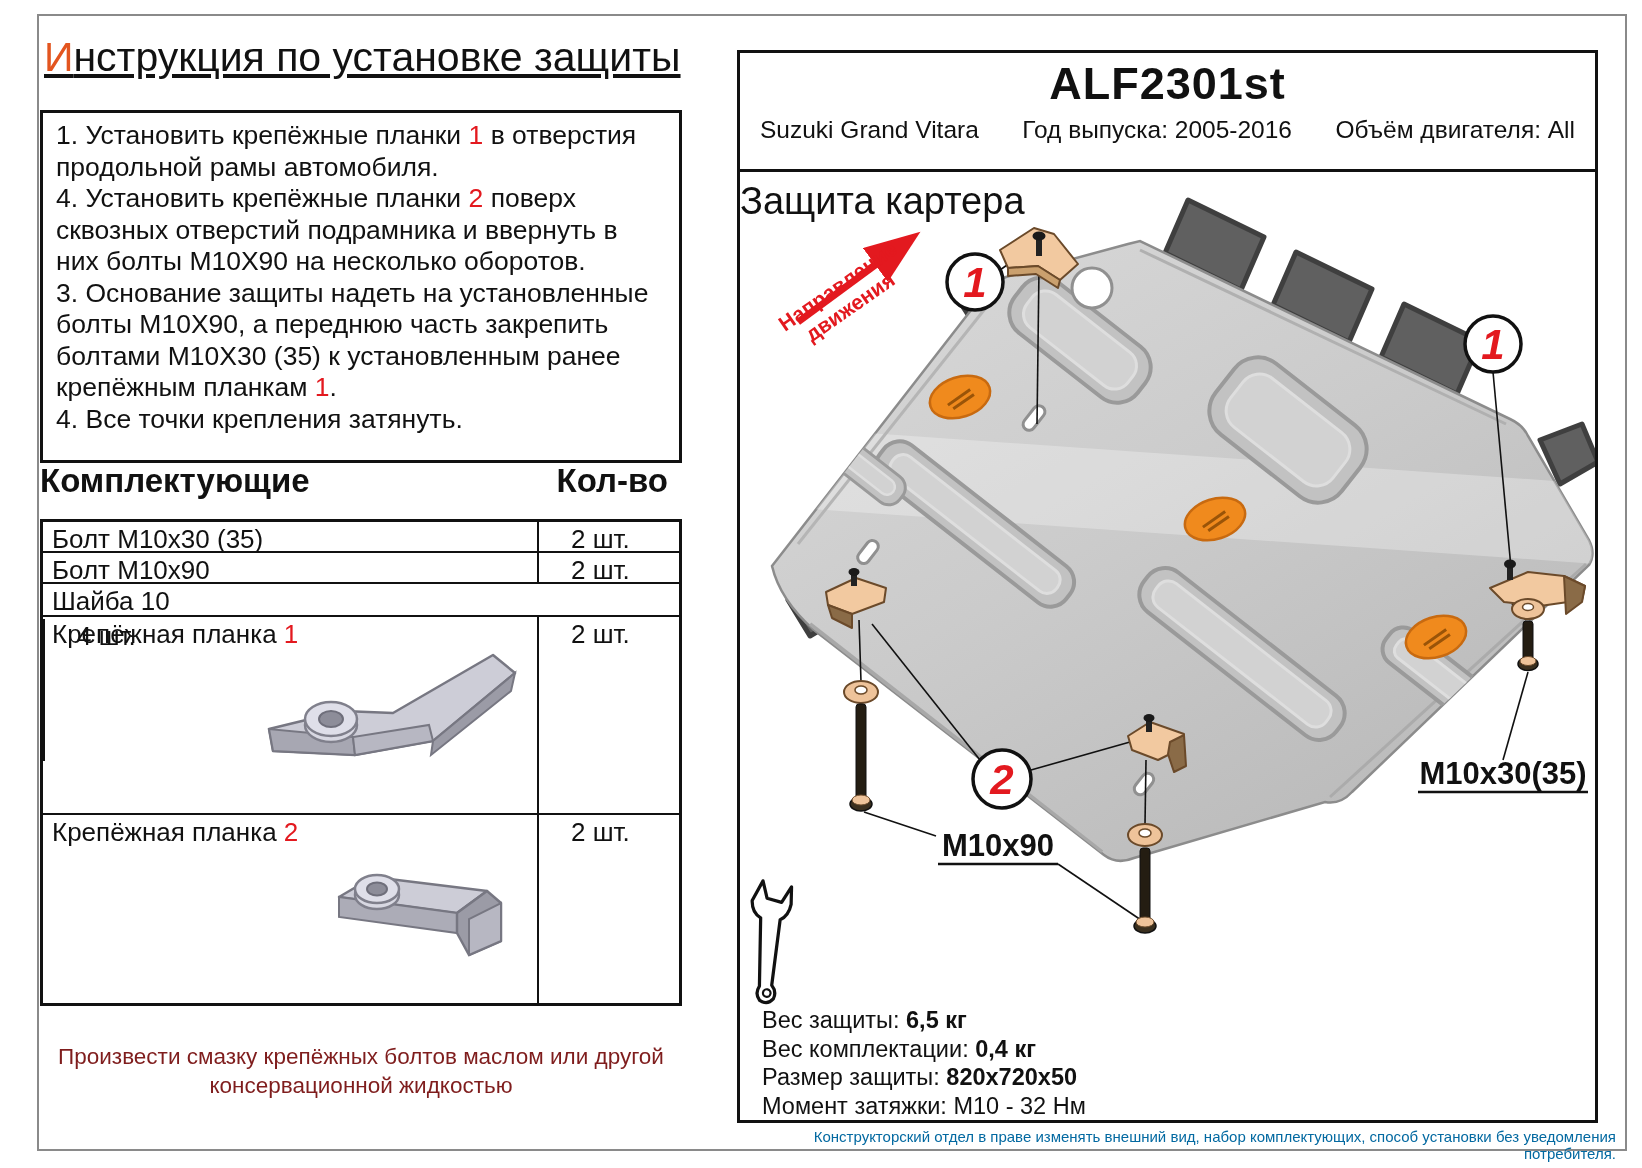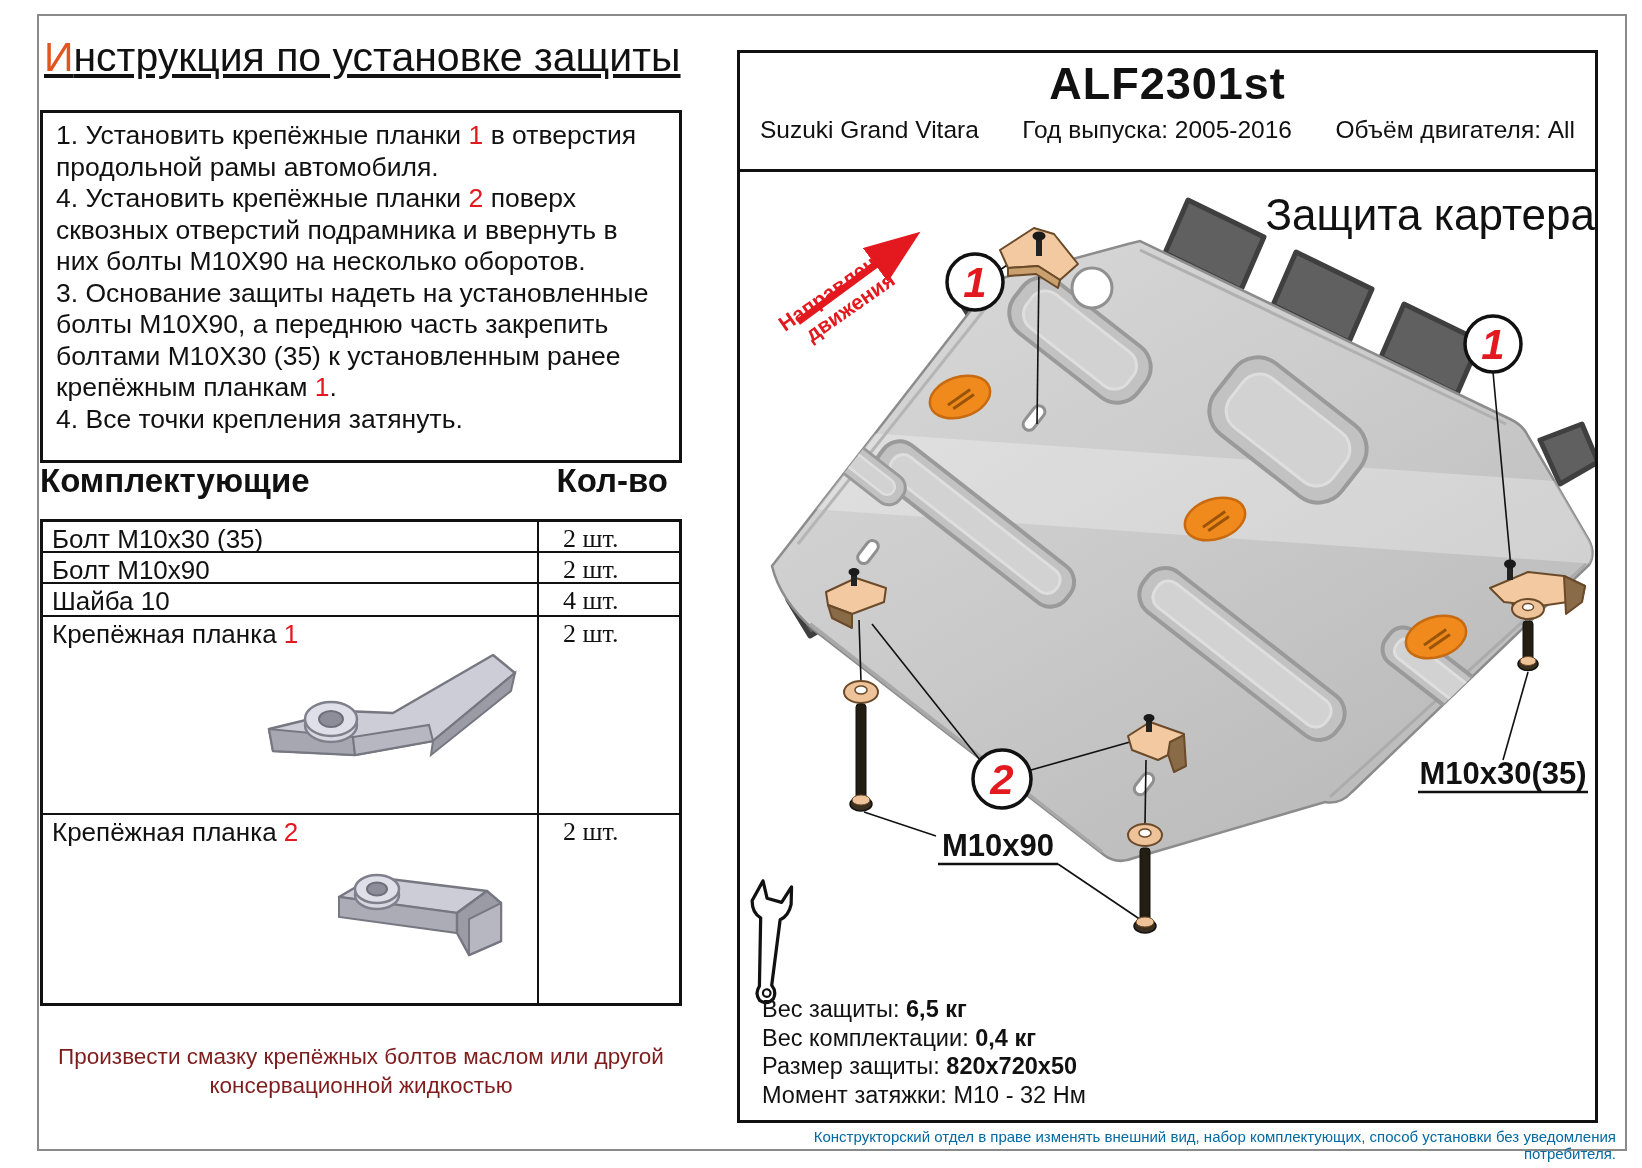--- a/index.html
+++ b/index.html
@@ -17,38 +17,38 @@
   .rednum { color:#e3191f; }
 
   .parts-head { left:40px; top:462px; width:642px; display:flex; justify-content:space-between;
                 font-weight:bold; font-size:33px; }
   .parts-head .qtyh { padding-right:14px; }
 
   .ptable { left:40px; top:519px; width:642px; box-sizing:border-box; border:3px solid #111; }
   .prow { display:flex; border-bottom:2.5px solid #111; }
   .prow:last-child { border-bottom:none; }
   .pname { flex:1 1 auto; font-size:26px; padding:2px 4px 2px 9px; position:relative; }
-  .pqty  { flex:0 0 142px; box-sizing:border-box; border-left:2.5px solid #111; font-size:26px; padding:2px 0 2px 24px;font-family:Liberation Serif, serif; }
-  .r1,.r2 { height:29px; } .r3 { height:31px; } .r4 { height:196px; } .r5 { height:188px; }
+  .pqty  { flex:0 0 142px; box-sizing:border-box; border-left:2.5px solid #111; font-size:26px; padding:2px 0 2px 32px; }
+  .r1,.r2 { height:29px; } .r3 { height:31px;flex-direction:column; } .r4 { height:196px; } .r5 { height:188px; }
   .prow .bimg { position:absolute; }
   .b1 { left:200px; top:16px; }
   .b2 { left:268px; top:18px; }
 
   .warn { left:40px; top:1042px; width:642px; text-align:center; color:#7f1d1d; font-size:22.5px; line-height:29px; }
 
   
   .panel { left:737px; top:50px; width:861px; height:1073px; box-sizing:border-box; border:3px solid #111; }
   .phead { height:119px; box-sizing:border-box; border-bottom:3px solid #111; padding:5px 20px 0 20px; }
   .palf  { text-align:center; font-weight:bold; font-size:45px; letter-spacing:1px; }
   .pheadrow { display:flex; justify-content:space-between; font-size:24.5px; margin-top:6px; }
 
   .diagram { position:relative; width:855px; height:948px; }
   .diagram svg.scene { position:absolute; left:0; top:0; }
-  .dtitle { position:absolute; left:0; top:18px; width:100%; text-align:right; font-size:44px; }
-  .specs { position:absolute; left:22px; bottom:11px; font-size:23.5px; line-height:28.5px; white-space:nowrap; }
+  .dtitle { position:absolute; left:0; top:8px; width:100%; text-align:left; font-size:38px; }
+  .specs { position:absolute; left:22px; bottom:0; font-size:23.5px; line-height:28.5px; white-space:nowrap; }
   .specs b { font-weight:bold; }
 
   .footer-note { left:737px; top:1128px; width:879px; text-align:right; font-size:15px; color:#0369a1; }
 
   svg text { font-family:"Liberation Sans", sans-serif; }
   .svglabel { font-weight:bold; font-size:31px; fill:#111; }
   .calloutnum { font-weight:bold; font-style:italic; font-size:42px; fill:#e3191f; }
   .dirtext { font-weight:bold; font-size:21px; fill:#e3191f; }
 </style>
 </head>

